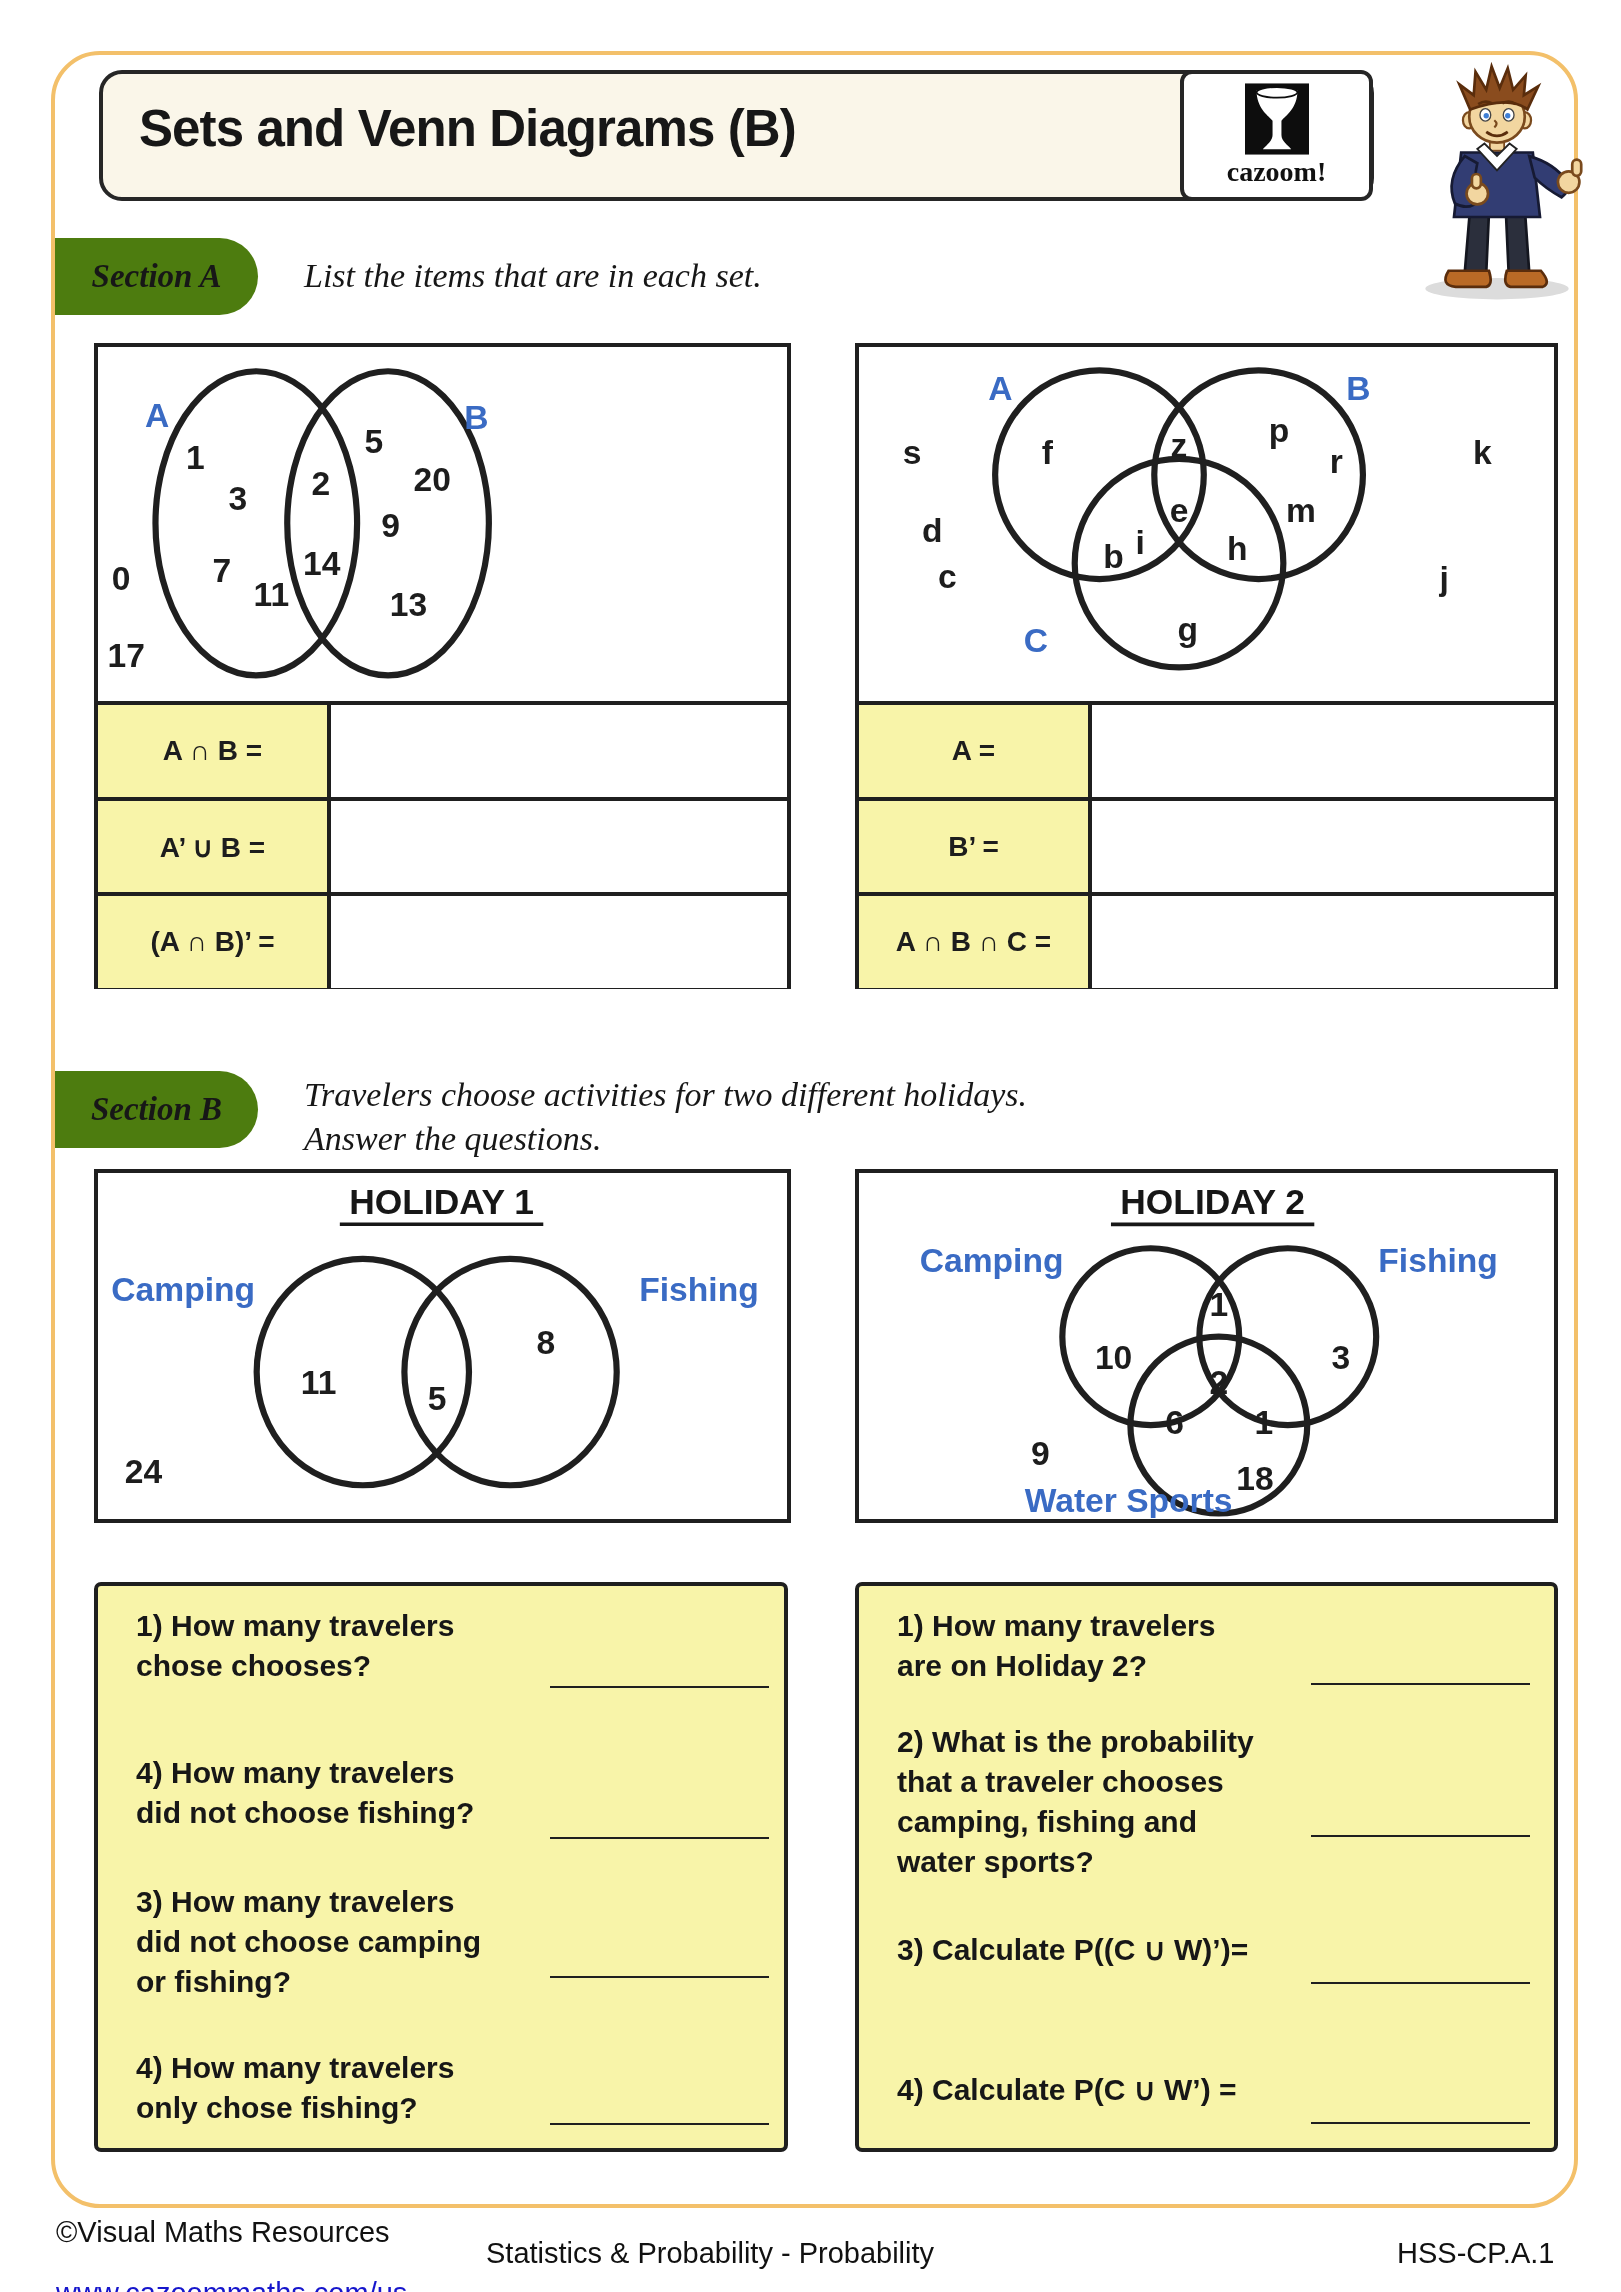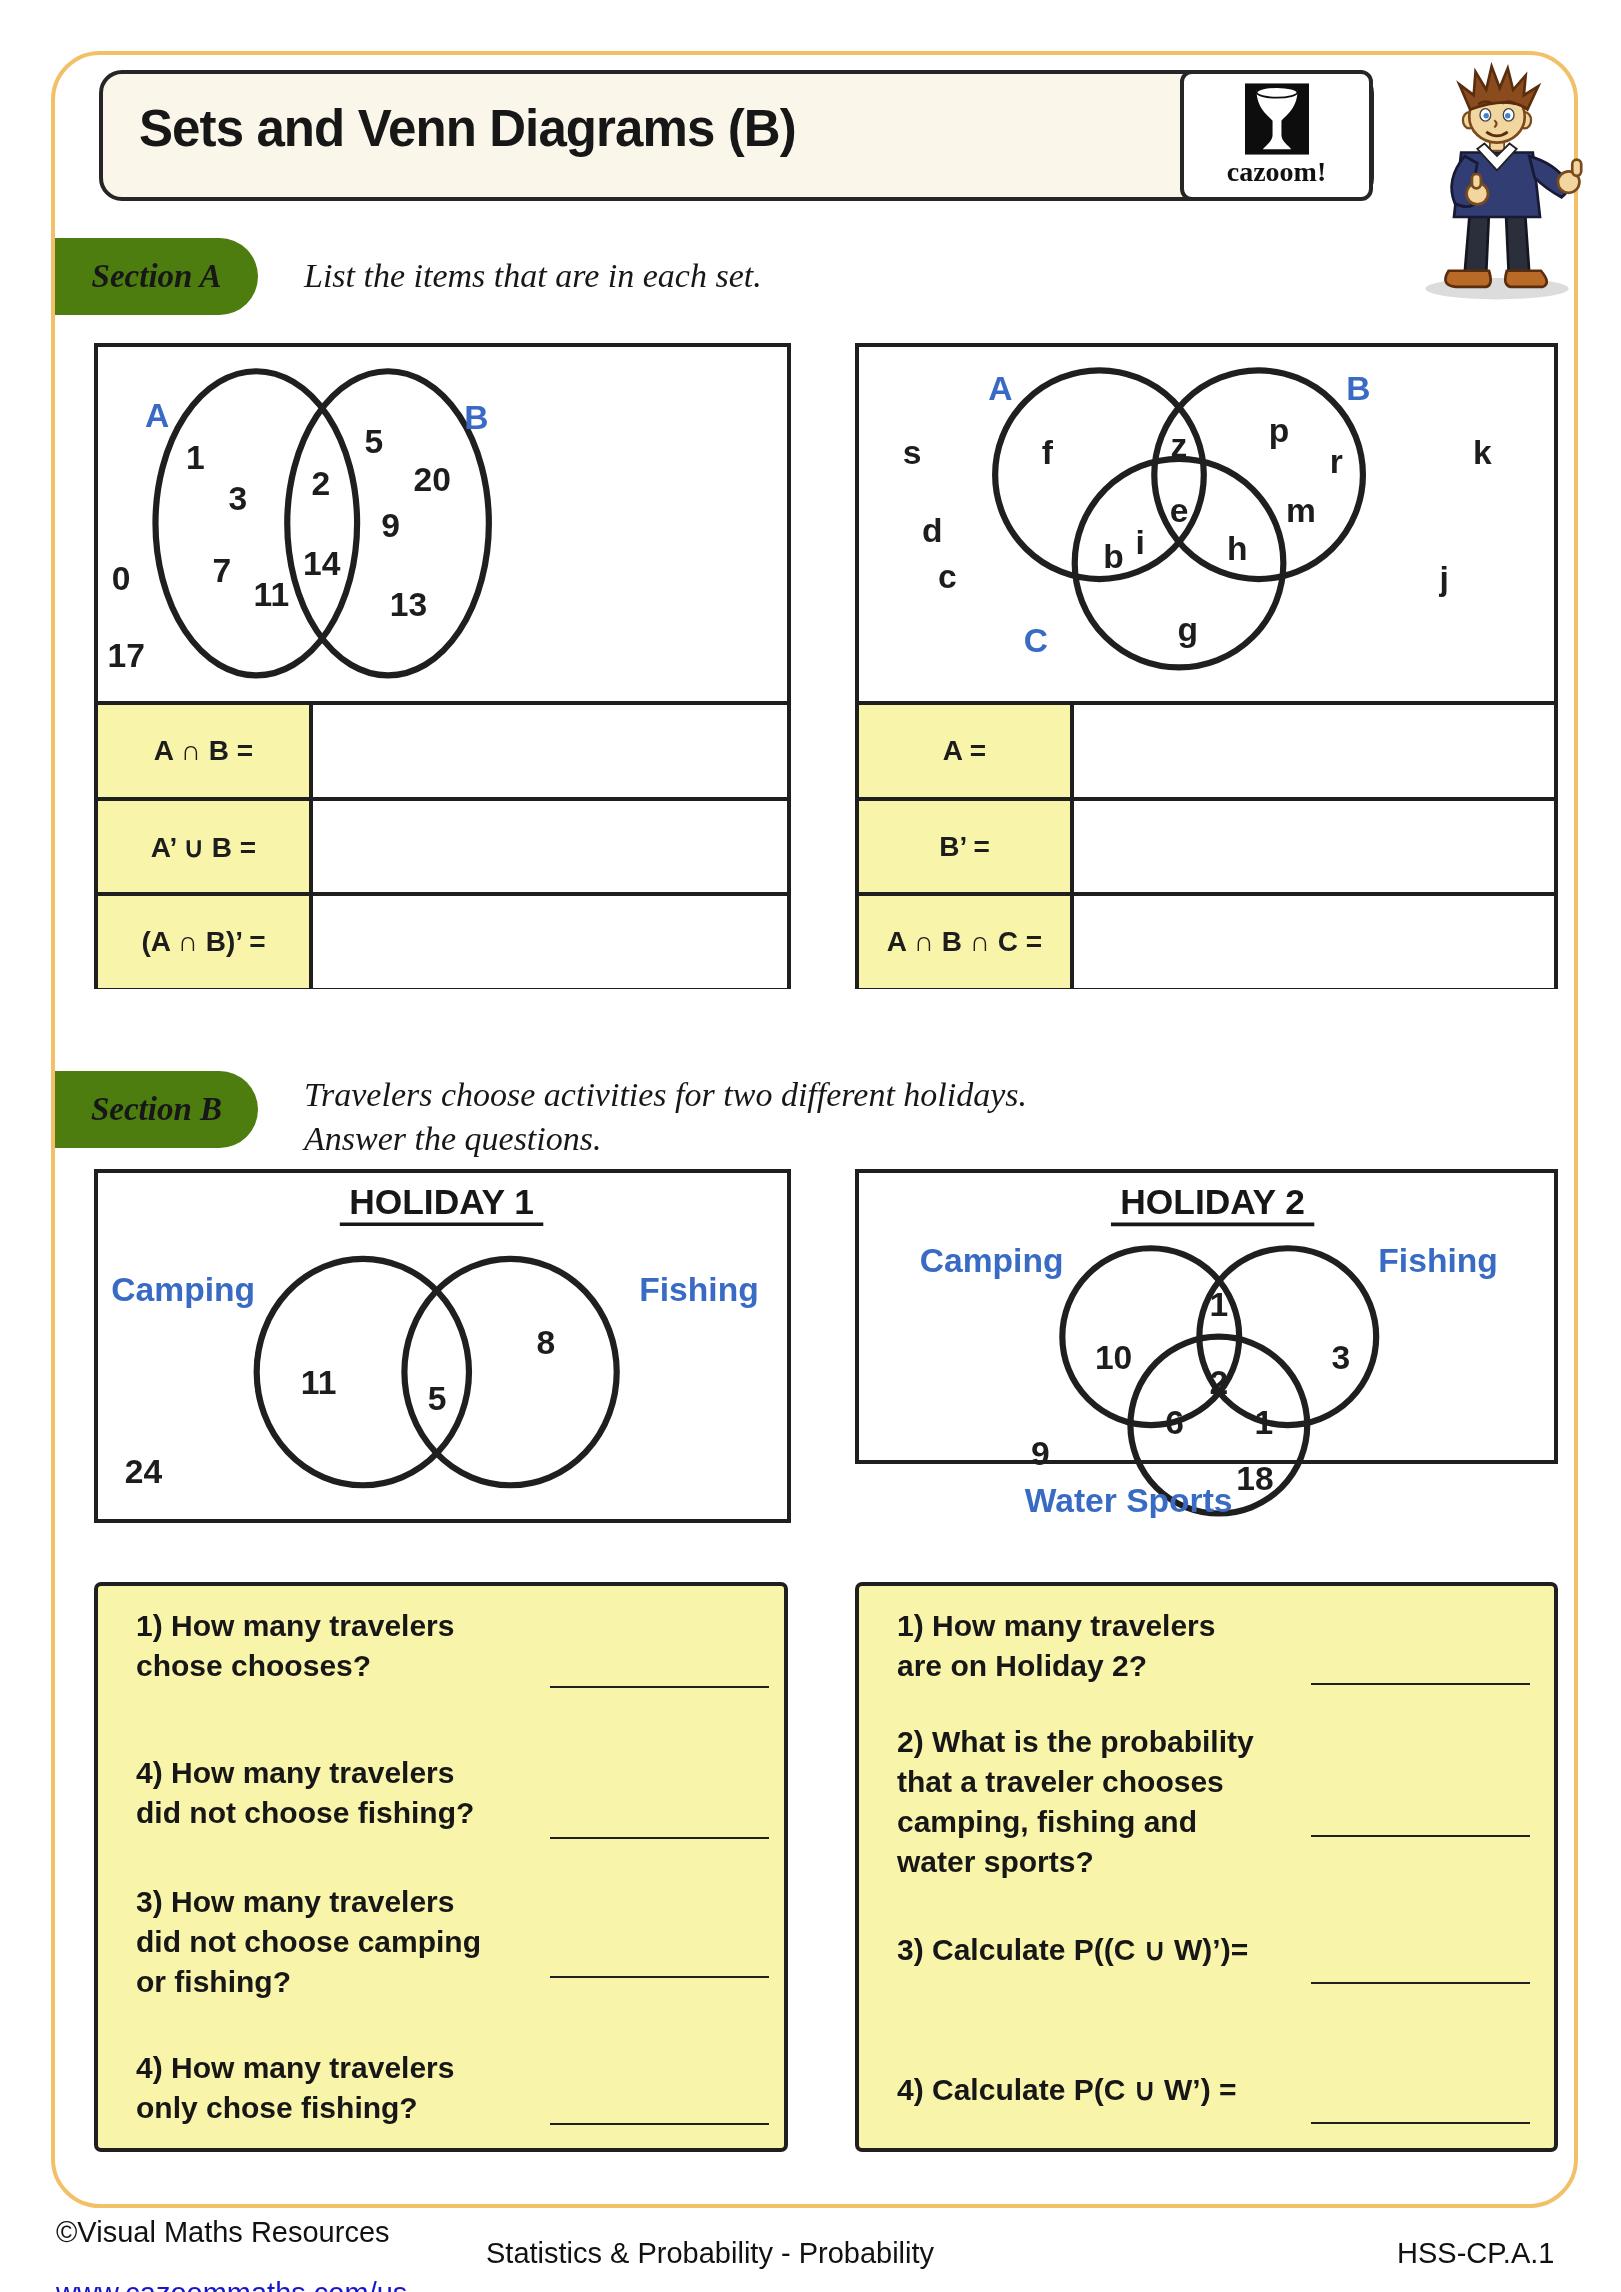--- a/index.html
+++ b/index.html
@@ -19,21 +19,21 @@
   .logo-square{width:64px;height:72px;}
   .logo-word{font-family:"Liberation Serif",serif;font-weight:700;font-size:28px;color:#111;margin-top:1.8px;}
   
   .pill{left:55px;width:203px;height:77px;background:#4d7c0f;border-radius:0 41px 41px 0;
     display:flex;align-items:center;justify-content:center;}
   .pill span{font-family:"Liberation Serif",serif;font-style:italic;font-weight:700;font-size:33px;color:#171717;}
   .instr{font-family:"Liberation Serif",serif;font-style:italic;font-size:34px;color:#171717;line-height:44px;}
   
   .vbox{border:4.5px solid #1f1f1f;background:#ffffff;box-sizing:border-box;}
   .trow{position:absolute;left:0;width:100%;height:96px;border-top:4.5px solid #1f1f1f;box-sizing:border-box;display:flex;}
-  .tlabel{width:215px;background:#f8f4a9;border-right:4.5px solid #1f1f1f;box-sizing:border-box;
+  .tlabel{width:233px;background:#f8f4a9;border-right:4.5px solid #1f1f1f;box-sizing:border-box;
     display:flex;align-items:center;justify-content:center;font-weight:700;font-size:28px;}
   .tval{flex:1;background:#ffffff;}
   
   svg text.num{font-family:"Liberation Sans",sans-serif;font-weight:700;font-size:38px;fill:#1d1d1d;}
   svg text.setlab{font-family:"Liberation Sans",sans-serif;font-weight:700;font-size:38px;fill:#3a6bc4;}
   svg text.vtitle{font-family:"Liberation Sans",sans-serif;font-weight:700;font-size:40px;fill:#171717;}
   svg .ring{fill:none;stroke:#1f1f1f;stroke-width:7;}
   
   .qbox{width:694px;height:570px;background:#f8f4a9;border:4.5px solid #1f1f1f;border-radius:7px;box-sizing:border-box;}
   .q{position:absolute;left:38px;font-weight:700;font-size:30px;line-height:40px;color:#171717;}
@@ -180,21 +180,21 @@
     <ellipse class="ring" cx="465" cy="225" rx="120" ry="128"></ellipse>
     <text class="setlab" x="95" y="145" text-anchor="middle">Camping</text>
     <text class="setlab" x="678" y="145" text-anchor="middle">Fishing</text>
     <text class="num" x="248" y="250" text-anchor="middle">11</text>
     <text class="num" x="382" y="268" text-anchor="middle">5</text>
     <text class="num" x="505" y="205" text-anchor="middle">8</text>
     <text class="num" x="50" y="350" text-anchor="middle">24</text>
   </svg>
 </div>
 
-<div class="abs vbox" style="left:855px;top:1169px;width:703px;height:295px">
+<div class="abs vbox" style="left:855px;top:1169px;width:703px;height:354px">
   <svg width="694" height="345" viewBox="0 0 785 390">
     <text class="vtitle" x="400" y="46" text-anchor="middle">HOLIDAY 2</text>
     <line x1="285" y1="58" x2="515" y2="58" stroke="#171717" stroke-width="4"></line>
     <circle class="ring" cx="330" cy="185" r="100"></circle>
     <circle class="ring" cx="485" cy="185" r="100"></circle>
     <circle class="ring" cx="407" cy="285" r="100"></circle>
     <text class="setlab" x="150" y="112" text-anchor="middle">Camping</text>
     <text class="setlab" x="655" y="112" text-anchor="middle">Fishing</text>
     <text class="setlab" x="305" y="383" text-anchor="middle">Water Sports</text>
     <text class="num" x="288" y="222" text-anchor="middle">10</text>

